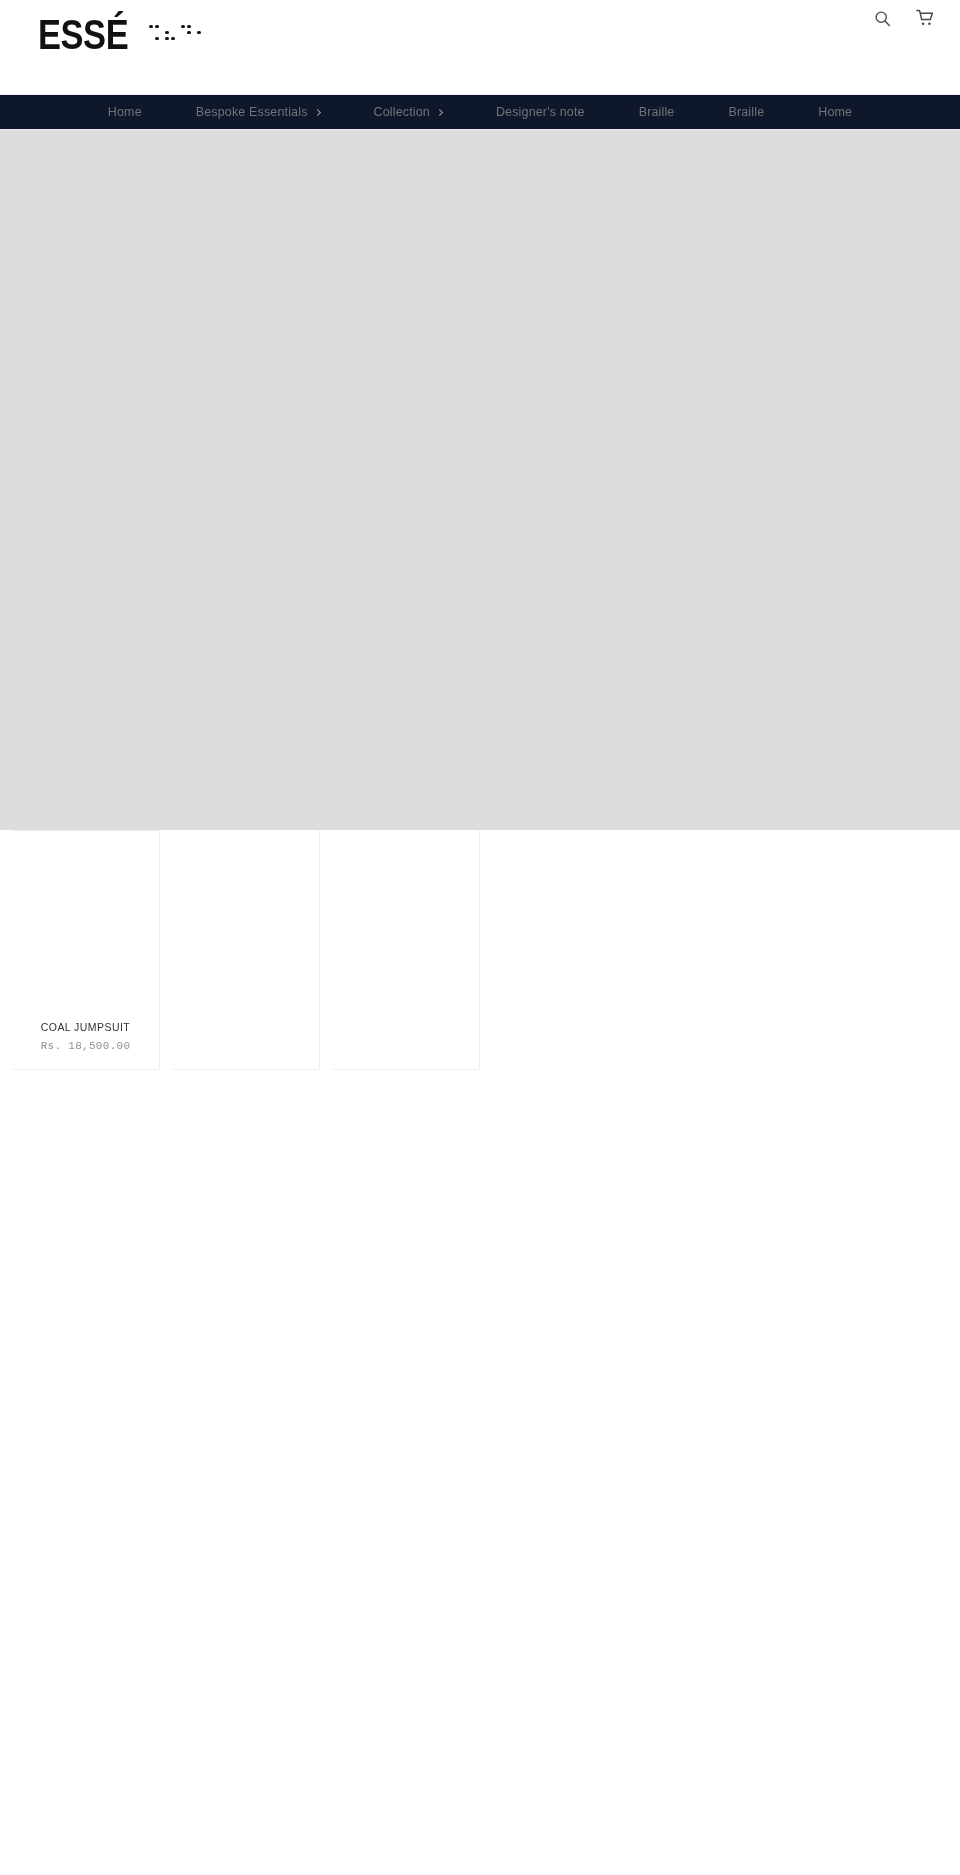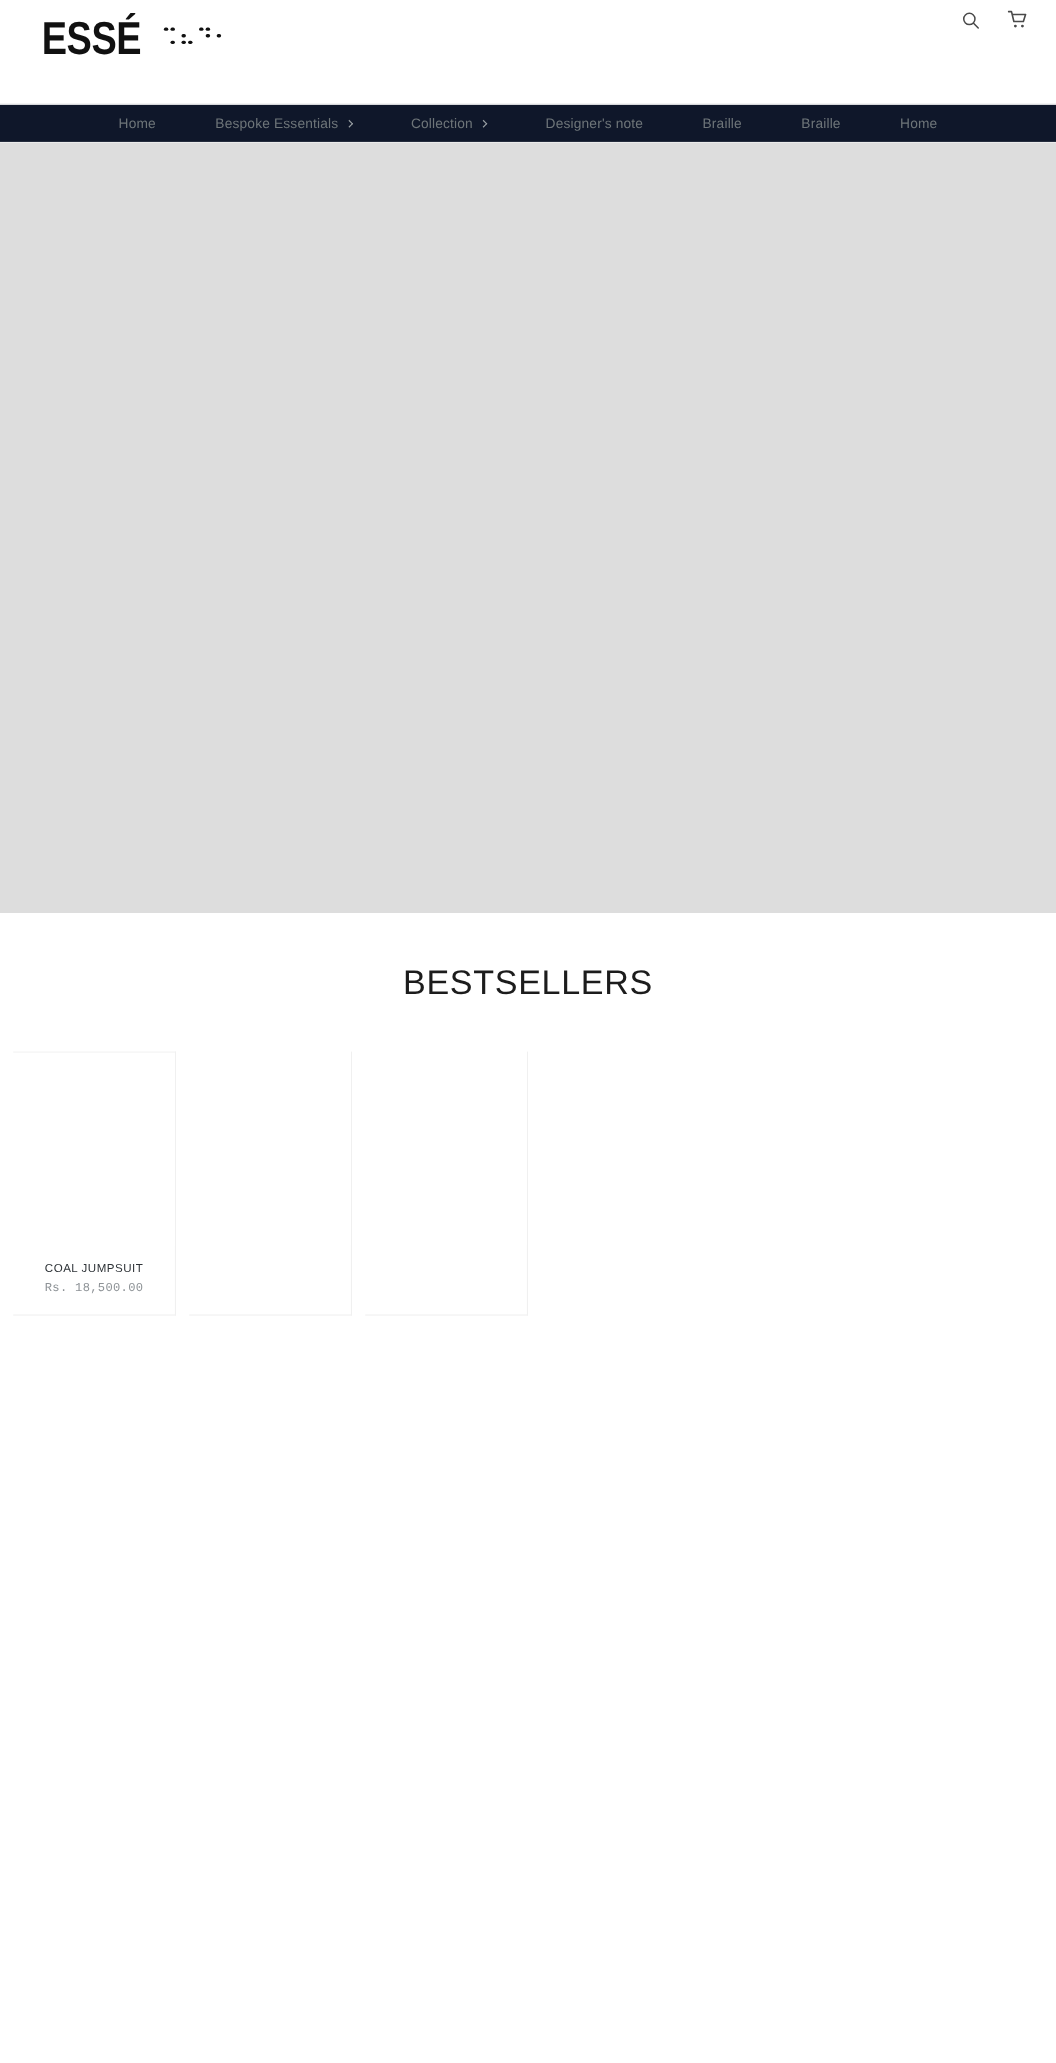--- a/index.html
+++ b/index.html
@@ -291,21 +291,20 @@
         <a class="nav-link" href="#">
           <span>Home</span>
         </a>
       </li>
     </ul>
 </nav>
 
 <section class="hero"></section>
 
 <section>
-  <h2 class="section-heading">BESTSELLERS</h2>
   <div class="product-grid" id="grid-host">
       <a class="product-card" href="#">
         <div class="product-media"></div>
         <div class="product-info">
           <div class="product-title">COAL JUMPSUIT</div>
           <div class="product-price">Rs. 18,500.00</div>
         </div>
       </a>
       <a class="product-card" href="#">
         <div class="product-media"></div>

